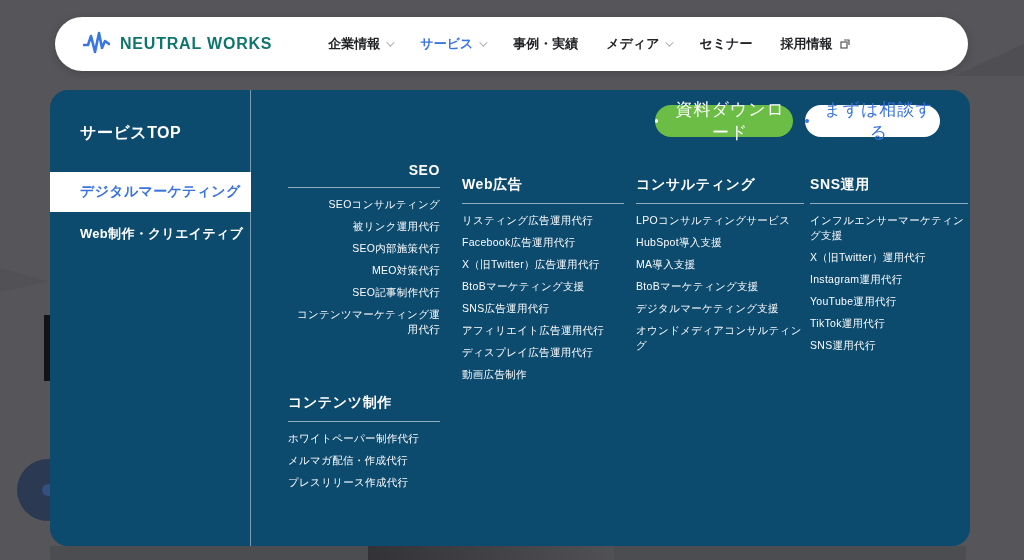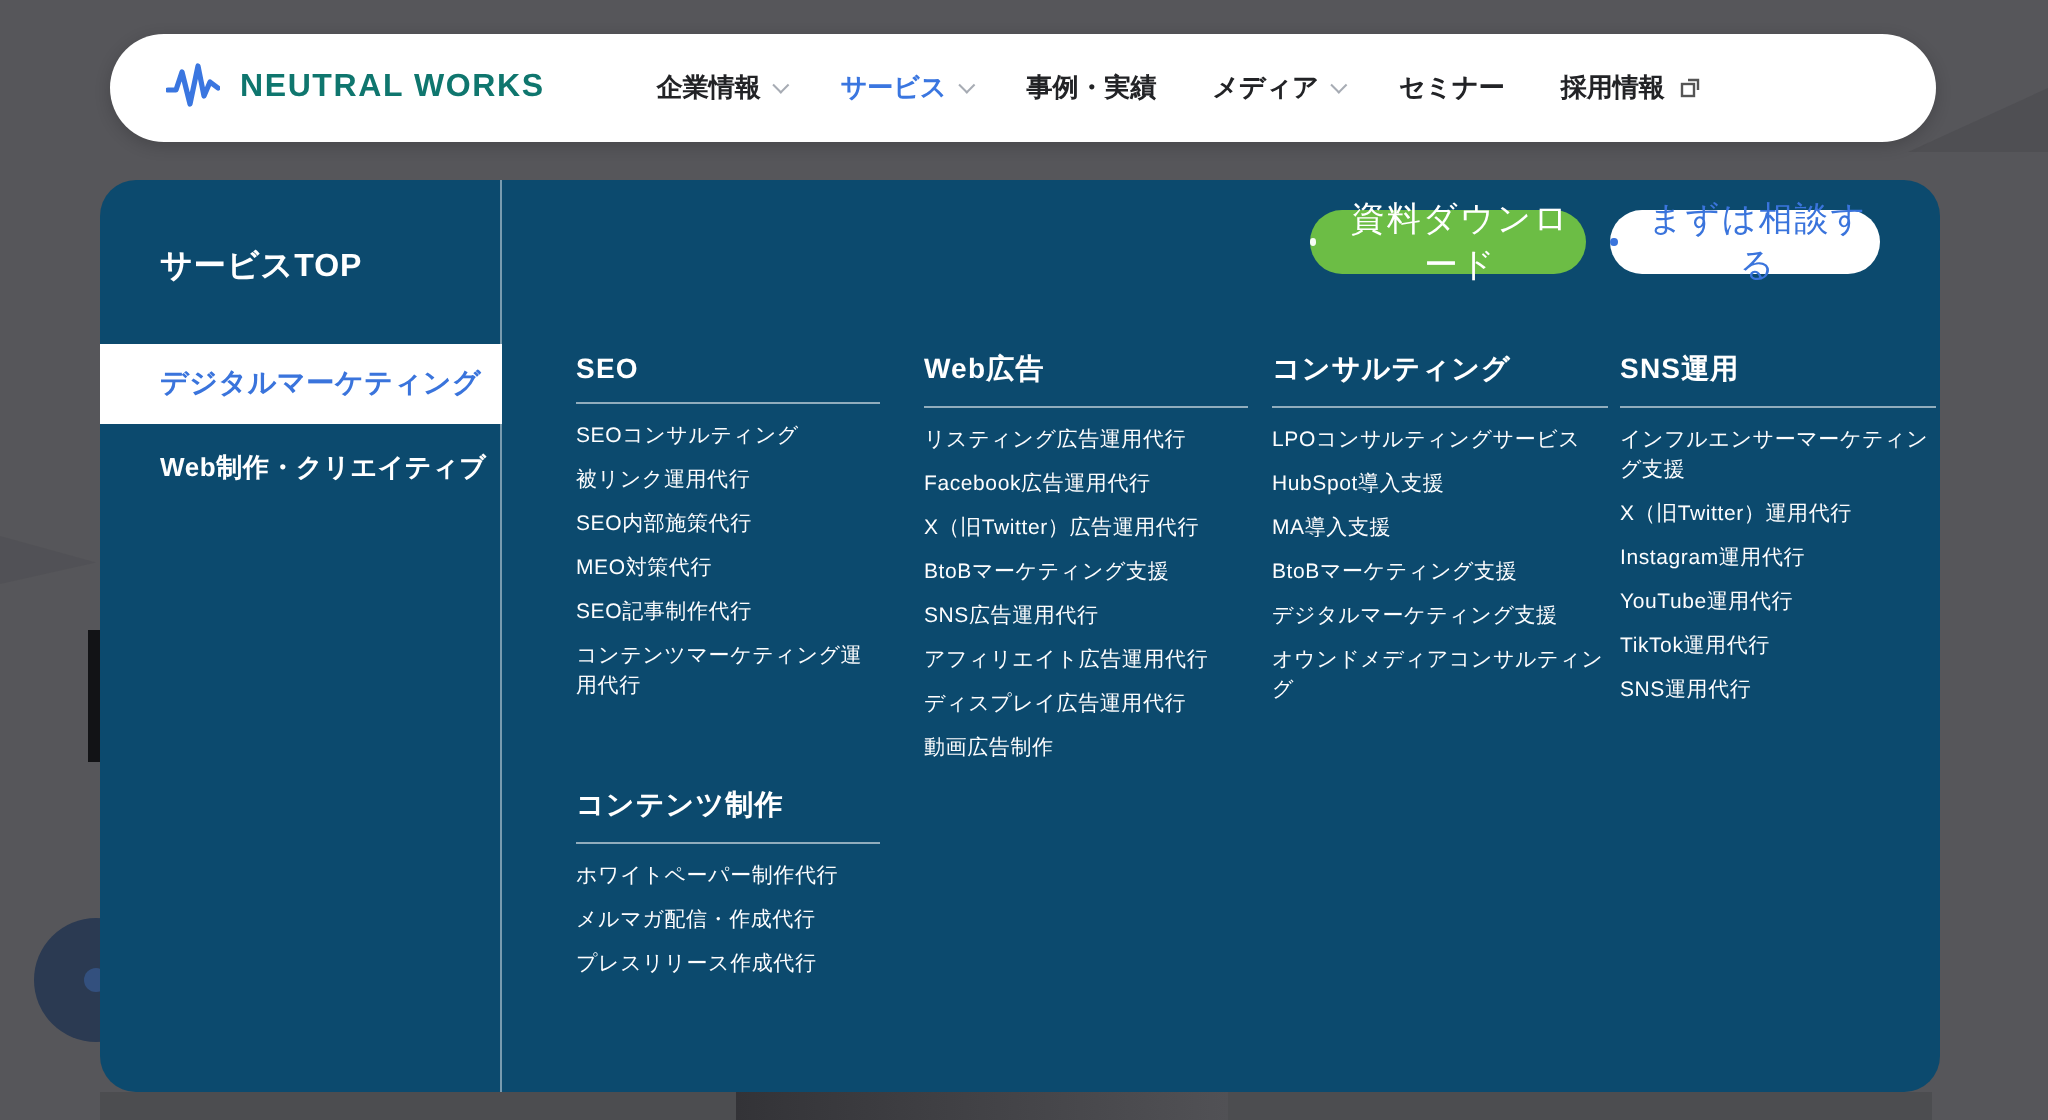--- a/index.html
+++ b/index.html
@@ -73,21 +73,21 @@
   .btn-download .btn-dot { background:#ffffff; opacity:.95; }
   .btn-consult .btn-dot { background:#3a74dc; }
 
   .menu-section { position:absolute; }
   .menu-section h3 { font-size:14px; font-weight:bold; letter-spacing:.6px; color:#fff; }
   .col-rule { margin-top:9px; height:1px; background:rgba(255,255,255,.55); }
   .menu-section ul { list-style:none; margin-top:5px; }
   .menu-section li { font-size:10.5px; line-height:15px; letter-spacing:.3px;
                      padding:3.5px 0; color:#fdfdfe; cursor:pointer; }
 
-  .sec-seo        { left:238px; top:86px;  width:152px; }
+  .sec-seo        { left:238px; top:72px;  width:152px;text-align:right; }
   .sec-content    { left:238px; top:304px; width:152px; }
   .sec-webads     { left:412px; top:86px;  width:162px; }
   .sec-consulting { left:586px; top:86px;  width:168px; }
   .sec-sns        { left:760px; top:86px;  width:158px; }
 </style>
 </head>
 <body>
 
 <div class="stage">
 

